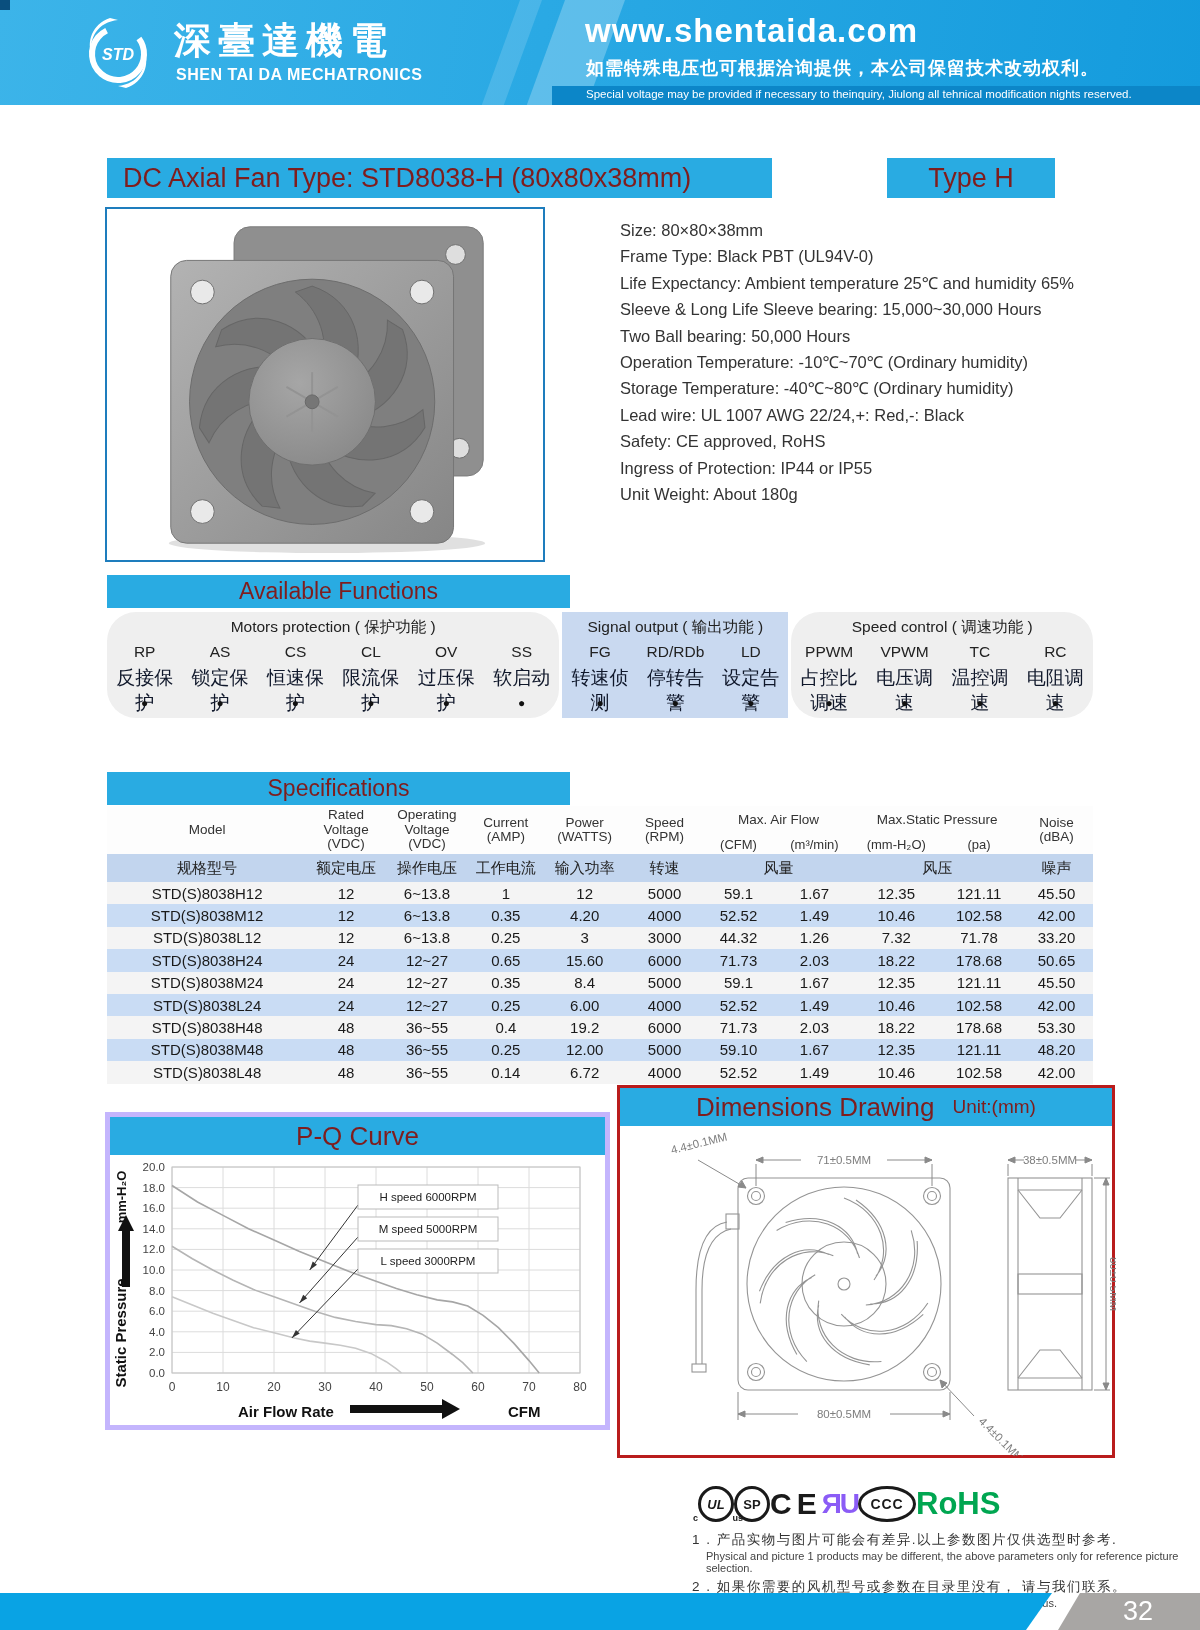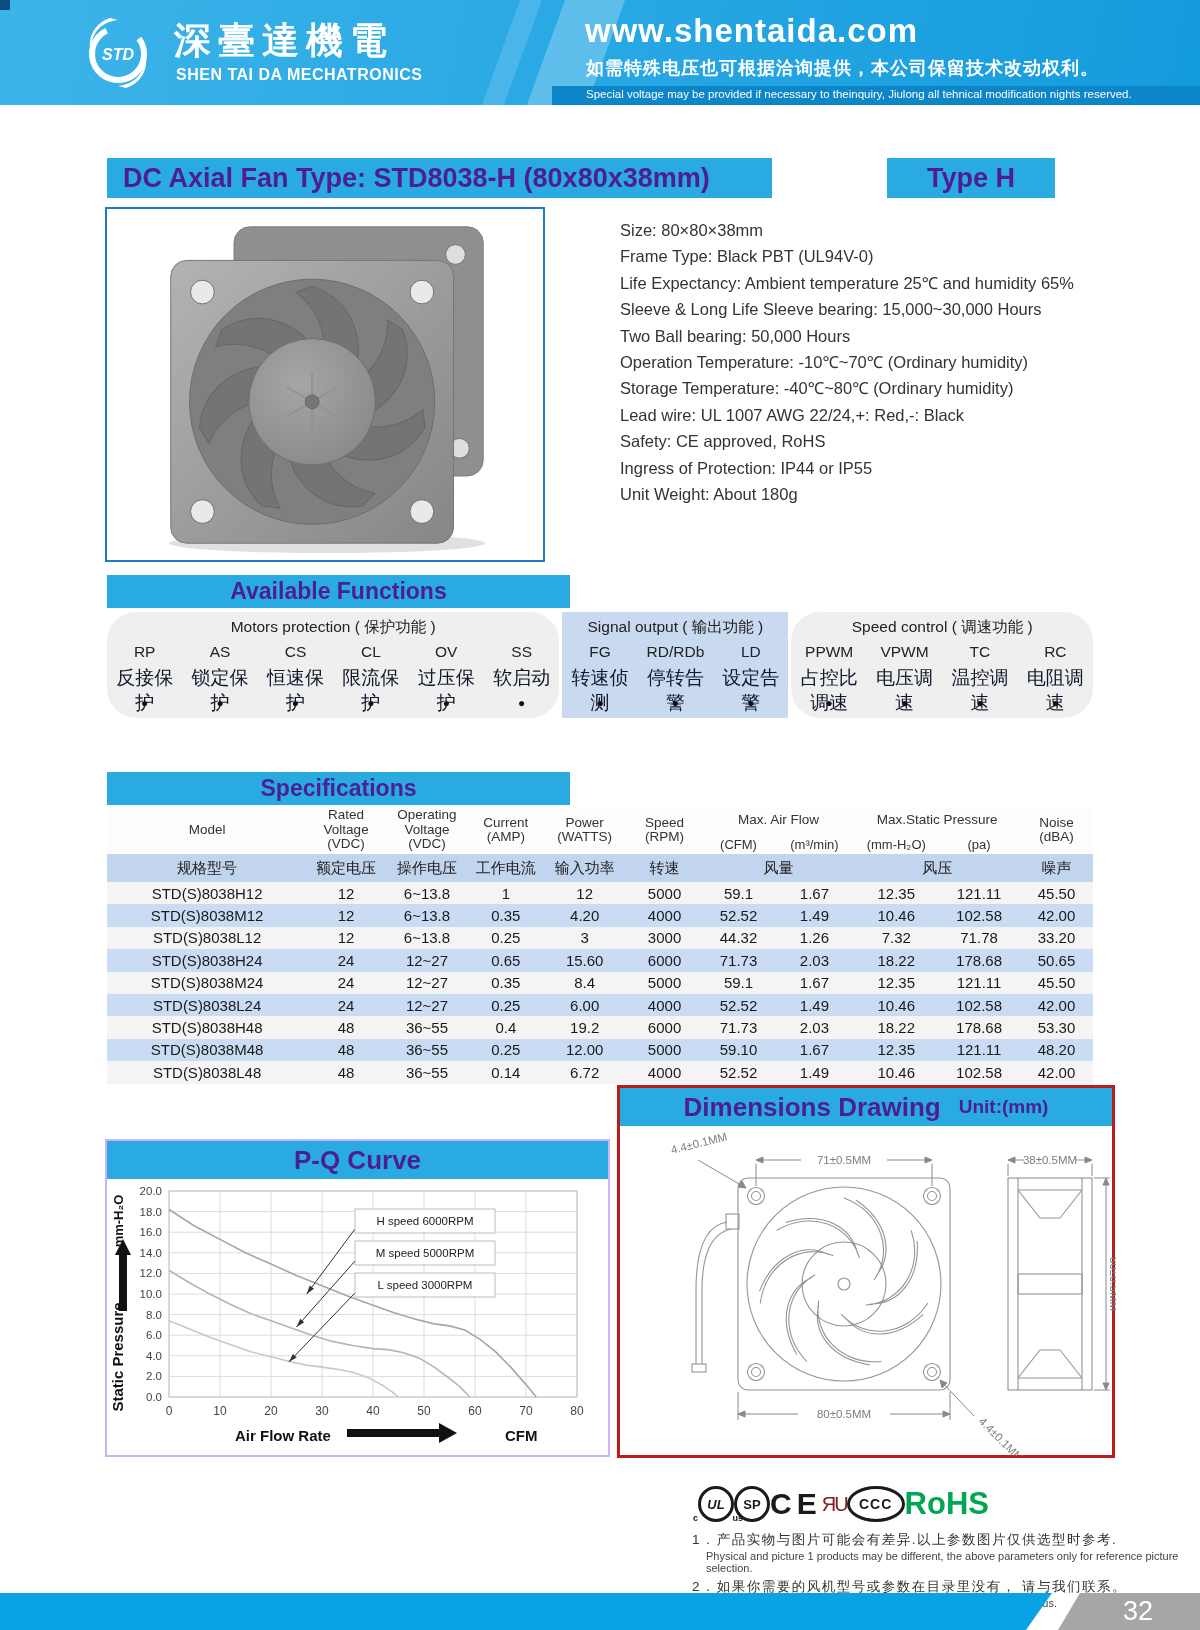--- a/index.html
+++ b/index.html
@@ -15,21 +15,21 @@
   .stripe.s2 { left:500px; width:22px; background:rgba(255,255,255,.15); }
   .header-strip { left:552px; right:0; bottom:0; height:19px; background:#0c86c8; }
   .logo-wrap { left:76px; top:12px; width:84px; height:82px; }
   .company-cn { left:174px; top:16px; color:#fff; font-size:37px; font-weight:bold; letter-spacing:7px; }
   .company-en { left:176px; top:66px; color:#fff; font-size:16px; font-weight:bold; letter-spacing:.5px; }
   .website { left:585px; top:12px; color:#fff; font-size:33px; font-weight:bold; letter-spacing:1px; }
   .header-note-cn { left:586px; top:56px; color:#fff; font-size:18px; font-weight:bold; letter-spacing:1px; }
   .header-note-en { left:586px; top:88px; color:#fff; font-size:11.5px; }
 
   
-  .blue-bar { background:#29abe2; color:#4c1d95; font-weight:bold; }
+  .blue-bar { background:#29abe2; color:#7f1d1d; font-weight:normal; }
   .title-bar { left:107px; top:158px; width:665px; height:40px; font-size:27px; line-height:40px; padding-left:16px; letter-spacing:0px; }
   .type-badge { left:887px; top:158px; width:168px; height:40px; font-size:27px; line-height:40px; text-align:center; }
 
   
   .photo-box { left:105px; top:207px; width:440px; height:355px; border:2px solid #1e7dbd; background:#fff; }
   .spec-list { left:620px; top:217px; width:565px; }
   .spec-line { font-size:16.5px; color:#333; height:26.4px; line-height:26.4px; white-space:nowrap; }
 
   
   .section-bar { left:107px; width:463px; height:33px; font-size:23px; line-height:33px; text-align:center; }
@@ -52,36 +52,36 @@
   table.spec th, table.spec td { font-weight:normal; text-align:center; vertical-align:middle; padding:0; }
   .hdr-en th { background:#fdfdfd; color:#333; font-size:13.5px; line-height:14.5px; white-space:pre-line; height:28px; }
   .hdr-units th { background:#fdfdfd; color:#333; font-size:13px; height:20px; }
   .hdr-cn th { background:#c2d5ee; color:#222; font-size:15px; height:28px; }
   .row-a td { background:#f4f4f4; }
   .row-b td { background:#c9dcf4;margin-top:26px; }
   table.spec td { color:#1a1a1a; font-size:15px; height:22.4px; }
   table.spec td.model { }
 
   
-  .pq-box { left:105px; top:1139px; width:505px; height:318px; border:2px solid #c4b5fd; background:#fff; }
+  .pq-box { left:105px; top:1112px; width:505px; height:318px; border:5px solid #c4b5fd; background:#fff; }
   .pq-title { width:100%; height:38px; font-size:26px; line-height:38px; text-align:center; }
   .dim-box { left:617px; top:1085px; width:498px; height:373px; border:3px solid #b91c1c; background:#fff; }
   .dim-title { width:100%; height:38px; display:flex; align-items:center; justify-content:center; gap:18px; }
   .dim-title .t1 { font-size:26px; }
   .dim-title .t2 { font-size:19px; }
 
   
   .certs { left:698px; top:1486px; display:flex; align-items:center; gap:0; }
   .cert-circle { width:36px; height:36px; border:3px solid #1a1a1a; border-radius:50%; display:flex; align-items:center; justify-content:center; font-weight:bold; color:#1a1a1a; position:relative; }
   .cert-ul { font-size:13px; font-style:italic; }
   .cert-ul .c-sub { position:absolute; left:-8px; bottom:-4px; font-size:9px; font-style:normal; }
   .cert-ul .us-sub { position:absolute; right:-12px; bottom:-4px; font-size:9px; font-style:normal; }
   .cert-csa { font-size:13px; }
   .cert-ce { font-size:30px; font-weight:bold; color:#1a1a1a; letter-spacing:5px; }
-  .cert-ulr { font-size:20px; font-weight:normal; color:#7f1d1d; letter-spacing:-2px; }
+  .cert-ulr { font-size:28px; font-weight:bold; color:#8b5cf6; letter-spacing:-2px; }
   .cert-ccc { width:58px; height:36px; border:3px solid #1a1a1a; border-radius:50%; display:flex; align-items:center; justify-content:center; font-weight:bold; font-size:14px; color:#1a1a1a; letter-spacing:1px; }
   .cert-rohs { font-size:31px; font-weight:bold; color:#00a651; }
   .notes { left:692px; top:1527px; width:505px; }
   .note-cn { font-size:13.5px; color:#333; letter-spacing:1.5px; margin-top:4px; }
   .note-en { font-size:11px; color:#444; margin-left:14px; margin-top:1px; }
 
   
   .footer-blue { left:0; top:1593px; width:1052px; height:37px; background:#09a3e4; clip-path:polygon(0 0,100% 0,calc(100% - 26px) 100%,0 100%); }
   .footer-gray { left:1058px; top:1593px; width:142px; height:37px; background:#a8a6a4; clip-path:polygon(22px 0,100% 0,100% 100%,0 100%); color:#fff; font-size:27px; font-weight:normal; text-align:center; line-height:37px; padding-left:18px; }
 </style>

